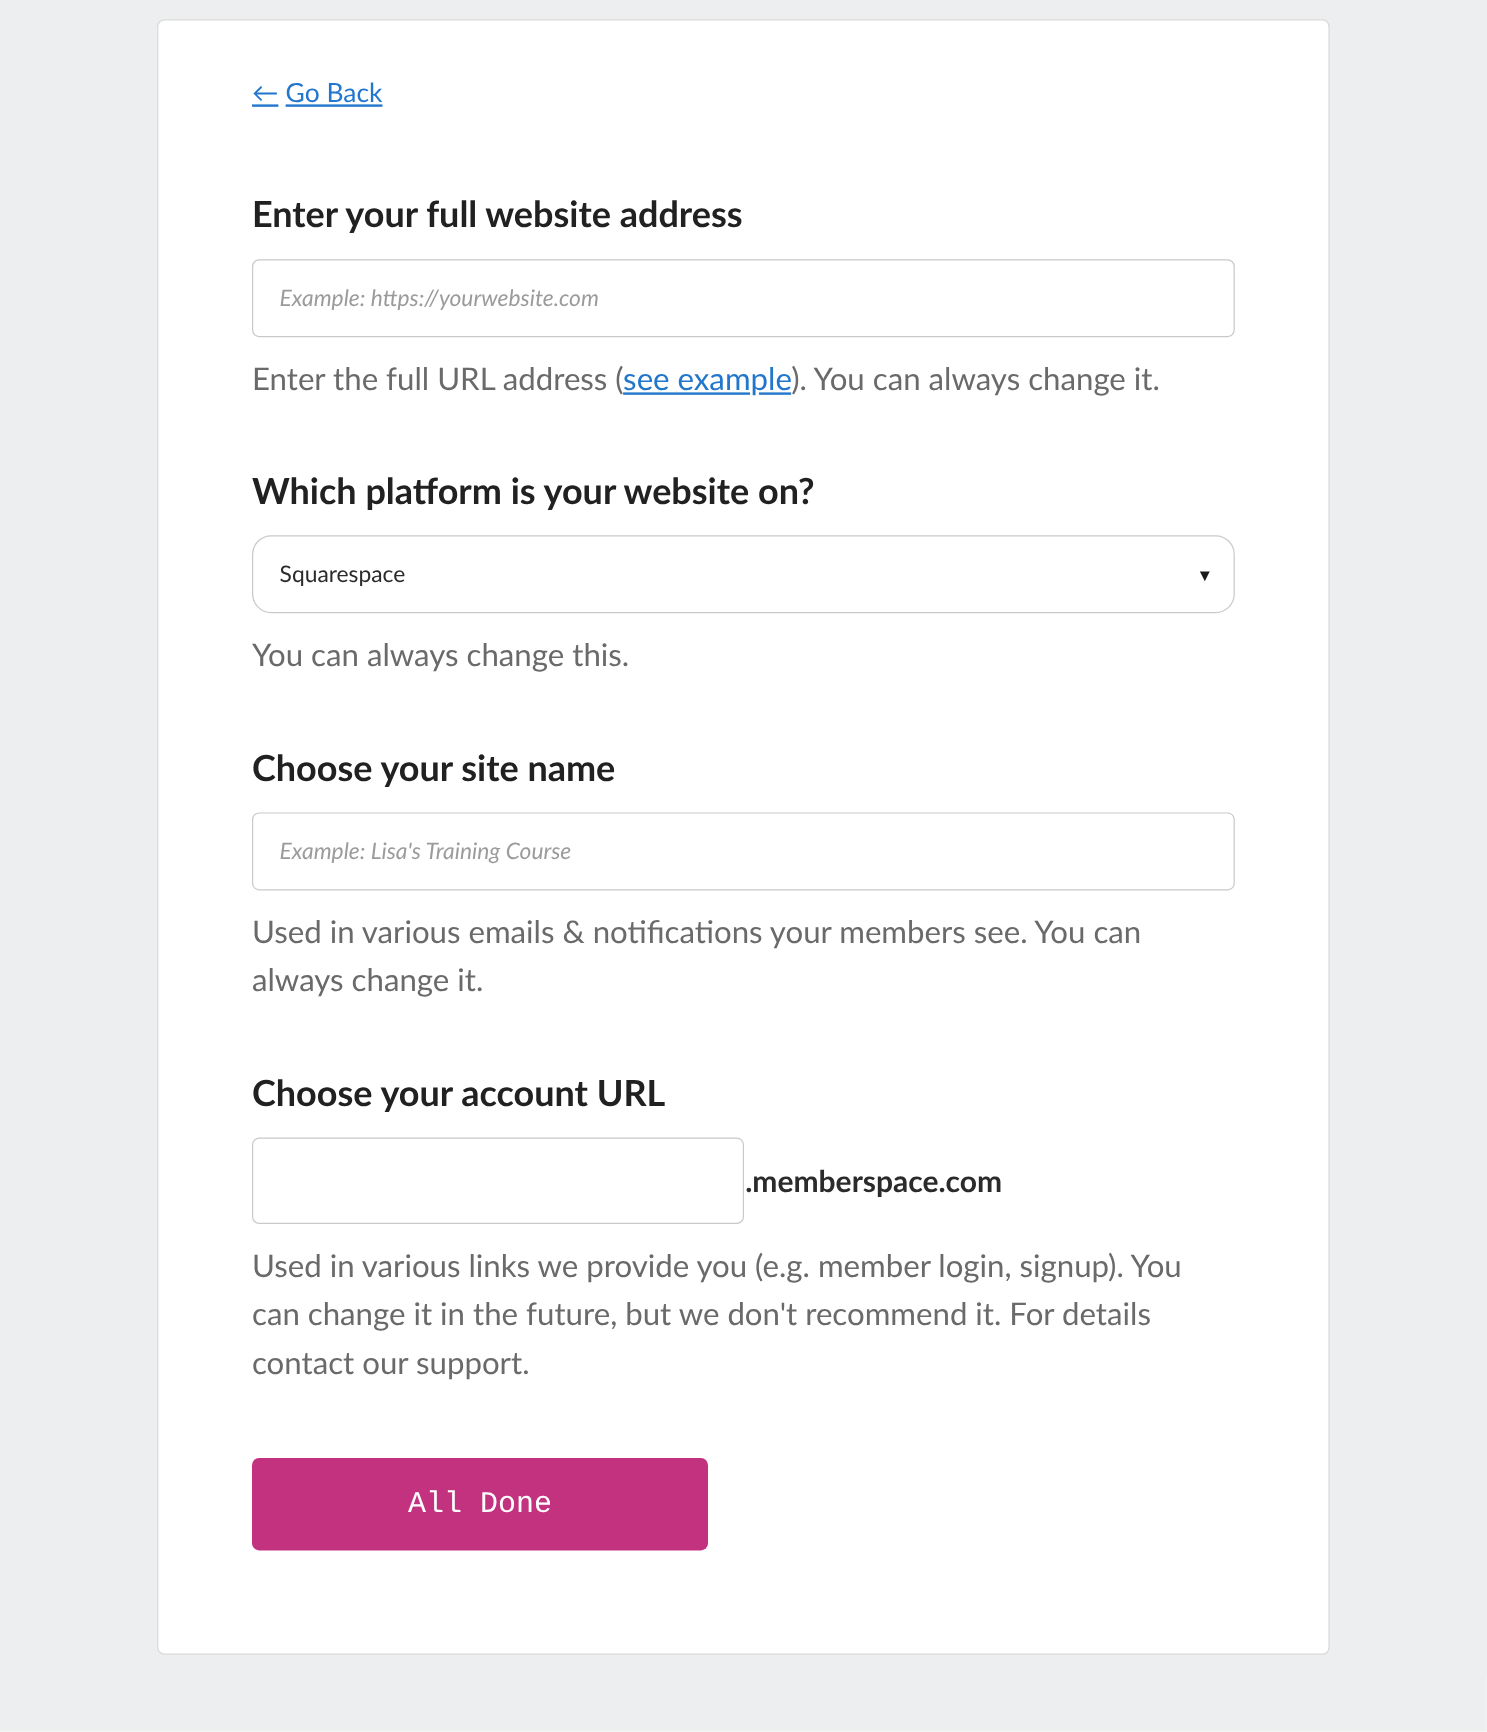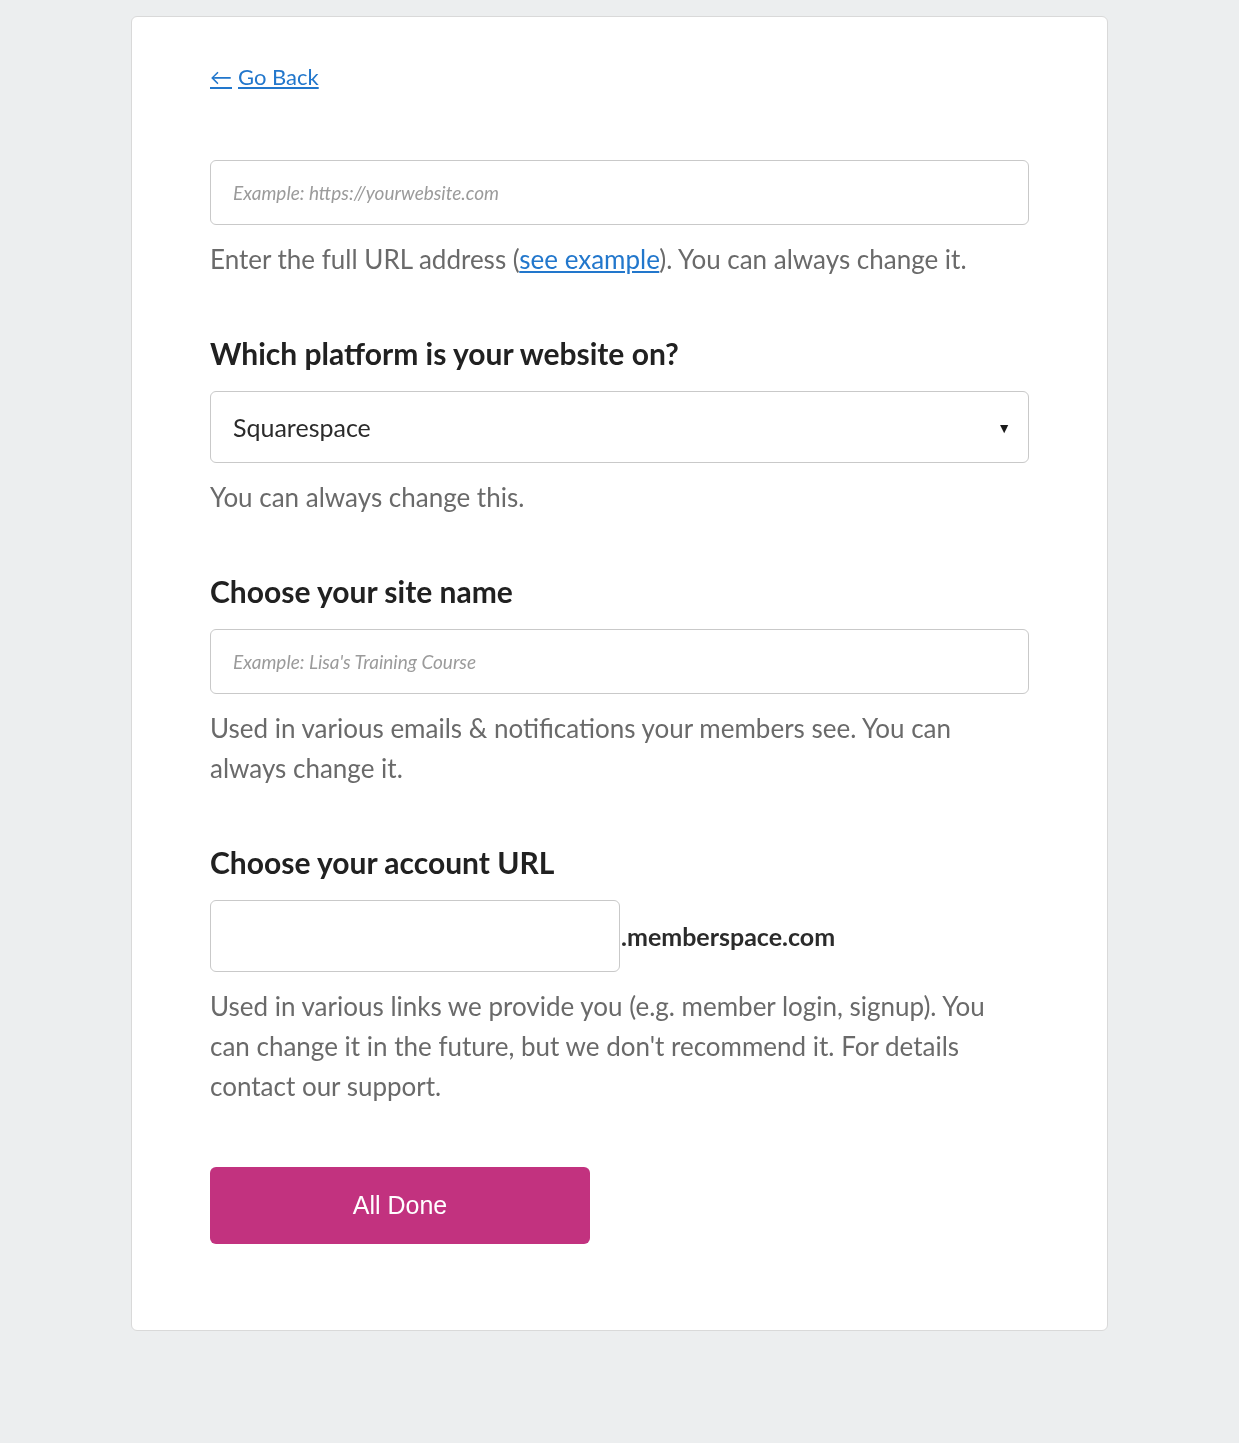--- a/index.html
+++ b/index.html
@@ -66,24 +66,24 @@
     color: #2277cc;
     text-decoration: underline;
     cursor: pointer;
   }
   .select-wrap {
     position: relative;
     width: 100%;
   }
   .select {
     width: 100%;
-    font-size: 25px;
+    font-size: 19px;
     padding: 20px 46px 20px 22px;
     border: 1px solid #c9c9c9;
-    border-radius: 6px;
+    border-radius: 16px;
     background: #fff;
     color: #2b2b2b;
     appearance: none;
     -webkit-appearance: none;
     -moz-appearance: none;
     font-family: inherit;
     cursor: pointer;
   }
   .select-caret {
     position: absolute;
@@ -121,36 +121,37 @@
     width: 380px;
     padding: 24px 10px;
     background: #c2327f;
     color: #fff;
     border: none;
     border-radius: 6px;
     font-size: 25px;
     font-weight: 500;
     text-align: center;
     cursor: pointer;
-    font-family: Liberation Sans, sans-serif;
+    font-family: Liberation Mono, monospace;
   }
 </style>
 </head>
 <body>
 
 <div class="page">
   <div class="card">
 
     <a class="go-back">
       <span class="arrow">←</span>
       <span>Go Back</span>
     </a>
 
     
     <div class="section first">
+      <h2 class="label-heading">Enter your full website address</h2>
       <input type="text" class="text-input" placeholder="Example: https://yourwebsite.com" style="">
       <div class="helper">
         <span>Enter the full URL address (</span><span class="link">see example</span><span>). You can always change it.</span>
       </div>
     </div>
 
     
     <div class="section">
       <h2 class="label-heading">Which platform is your website on?</h2>
       <div class="select-wrap">

